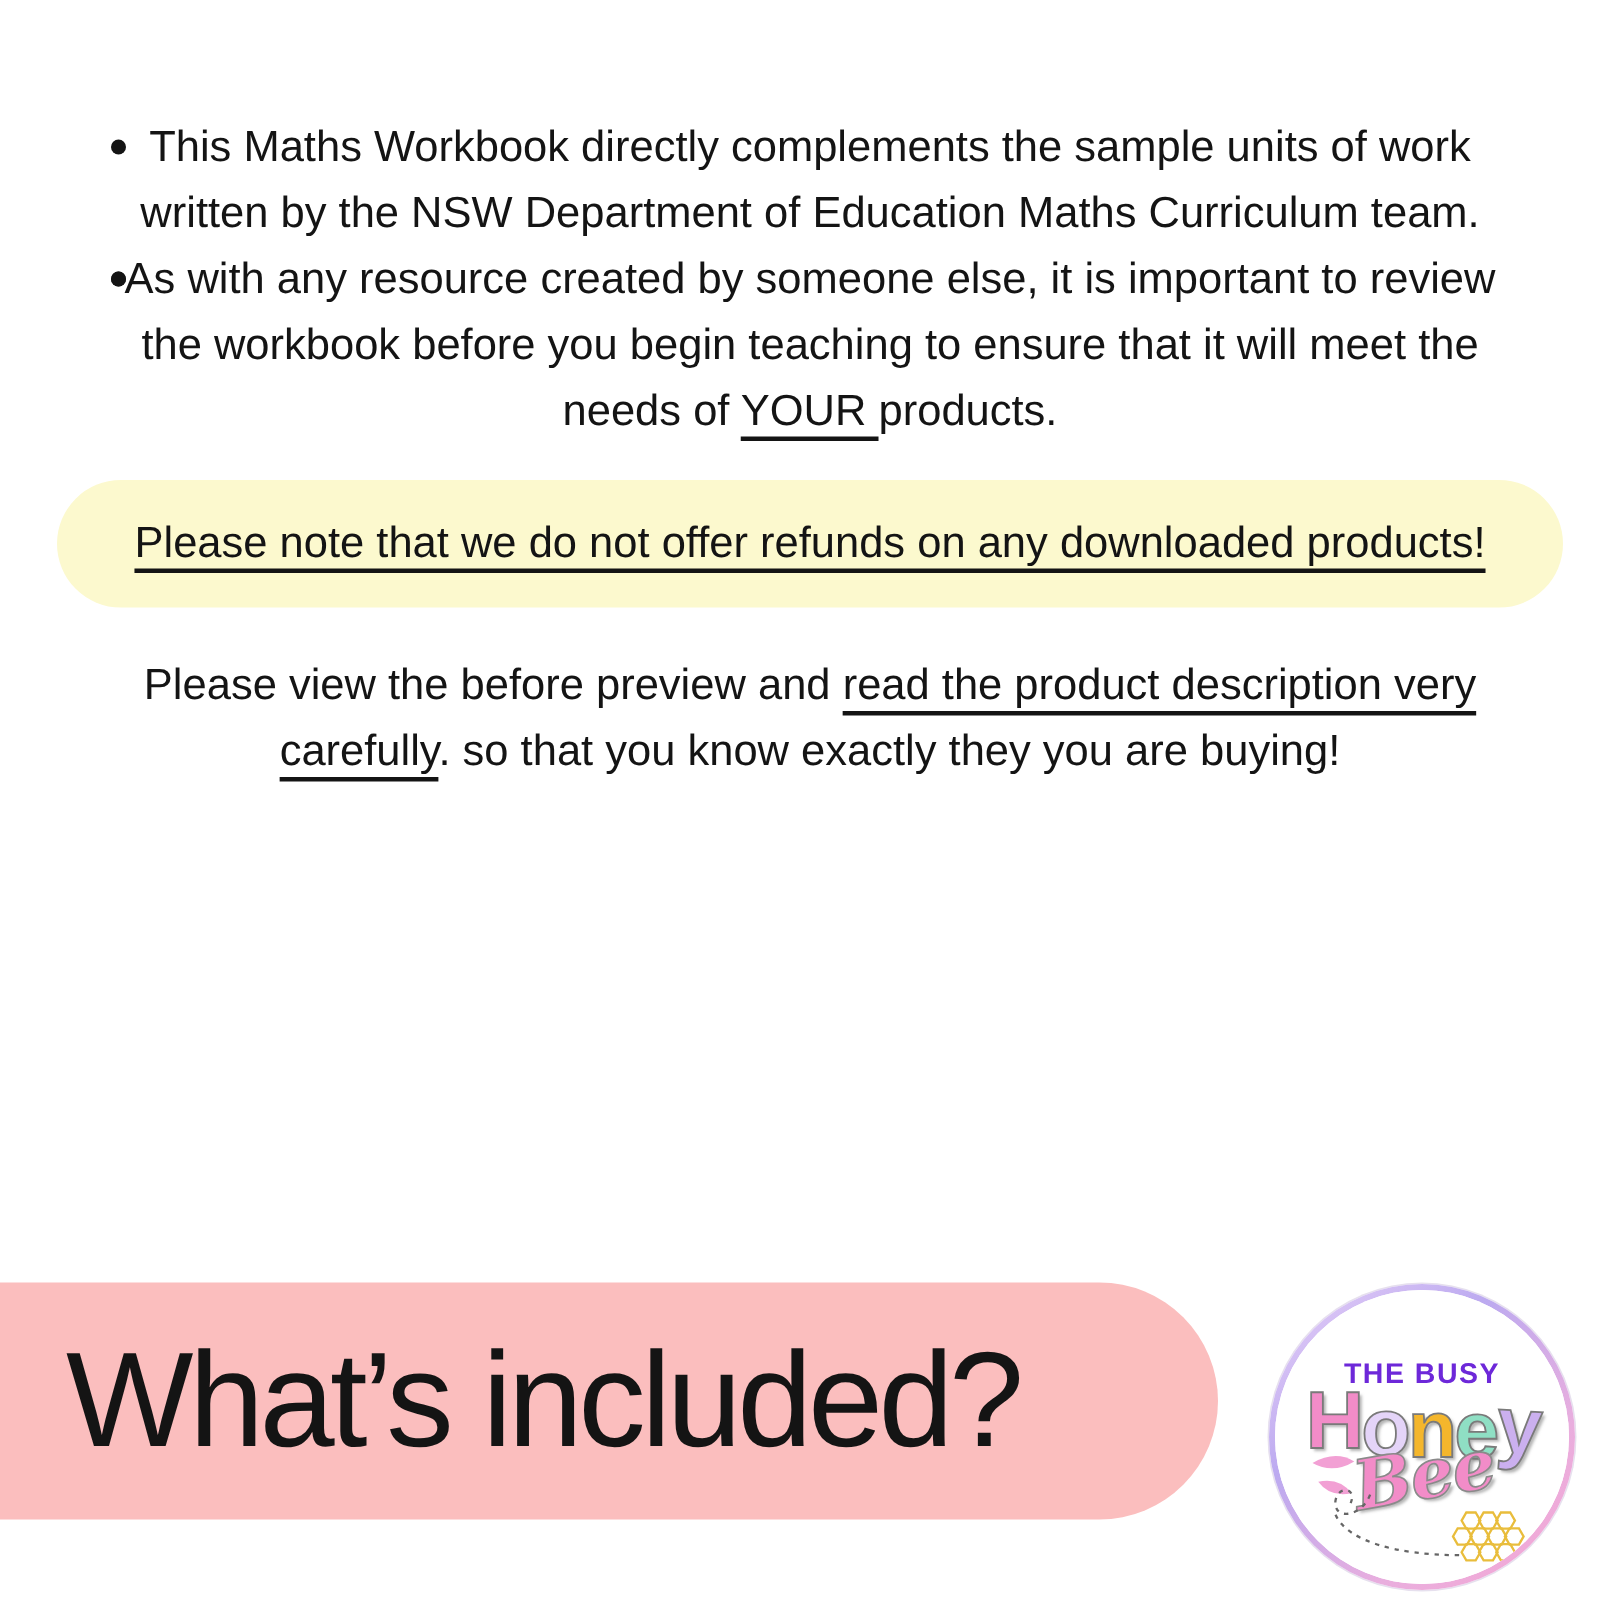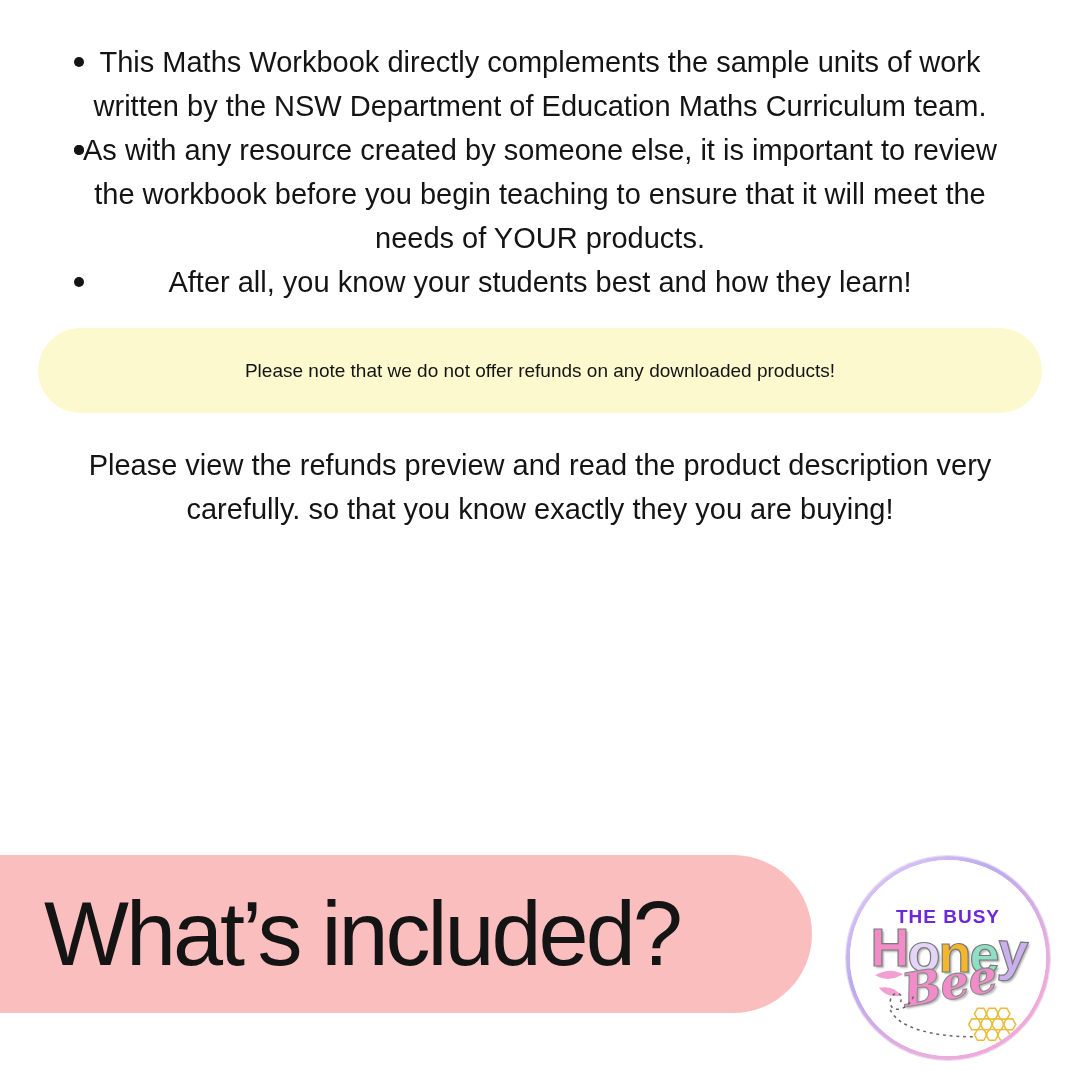--- a/index.html
+++ b/index.html
@@ -5,47 +5,48 @@
   html,body { margin:0; padding:0; }
   body {
     width:1080px; height:1080px;
     position:relative; overflow:hidden;
     background:#ffffff;
     color:#141414;
     font-family:"Liberation Sans", sans-serif;
   }
 
   
-  .content { padding-top:40px; }
+  .content { padding-top:76px; }
   ul.bullets { margin:0 58px; padding:0; list-style:none; }
   ul.bullets li {
     position:relative;
     text-align:center;
     font-size:29px;
     line-height:44px;
     padding:0 14px;
   }
   ul.bullets li .dot {
     position:absolute; left:16px; top:17px;
     width:10px; height:10px; border-radius:50%;
     background:#141414;
   }
 
   .u, .u-all {
+    text-decoration:underline;
     text-decoration-thickness:2.5px;
     text-underline-offset:8px;
   }
 
   
   .note-box {
     margin:24px 38px 0;
     border-radius:64px;
     padding:21px 46px;
     text-align:center;
-    font-size:19px;
+    font-size:29px;
     line-height:43px;
   }
 
   
   .preview-para {
     margin:30px 52px 0;
     text-align:center;
     font-size:29px;
     line-height:44px;
   }
@@ -125,32 +126,28 @@
       <span class="dot"></span>
       <span>This Maths Workbook directly complements the sample units of work written by the NSW Department of Education Maths Curriculum team.</span>
     </li>
     <li>
       <span class="dot"></span>
     </li>
     <li>
       <span class="dot"></span>
       <span>As with any resource created by someone else, it is important to review the workbook before you begin teaching to ensure that it will meet the needs of </span><span class="u">YOUR&nbsp;</span><span>products.</span>
     </li>
-    <li>
-      <span class="dot"></span>
-      <span>After all, you know your students best and how they learn!</span>
-    </li>
   </ul>
 
   <div class="note-box" style="background-color: rgb(252, 249, 206);">
     <span class="u-all">Please note that we do not offer refunds on any downloaded products!</span>
   </div>
 
   <p class="preview-para">
-    <span>Please view the refunds preview and </span><span class="u">read the product description very carefully</span><span>. so that you know exactly they you are buying!</span>
+    <span>Please view the before preview and </span><span class="u">read the product description very carefully</span><span>. so that you know exactly they you are buying!</span>
   </p>
 
 </div>
 
 <div class="banner" style="background-color: rgb(251, 190, 190);">
   <h1>What’s included?</h1>
 </div>
 
 <div class="logo">
   <div class="logo-ring"></div>

